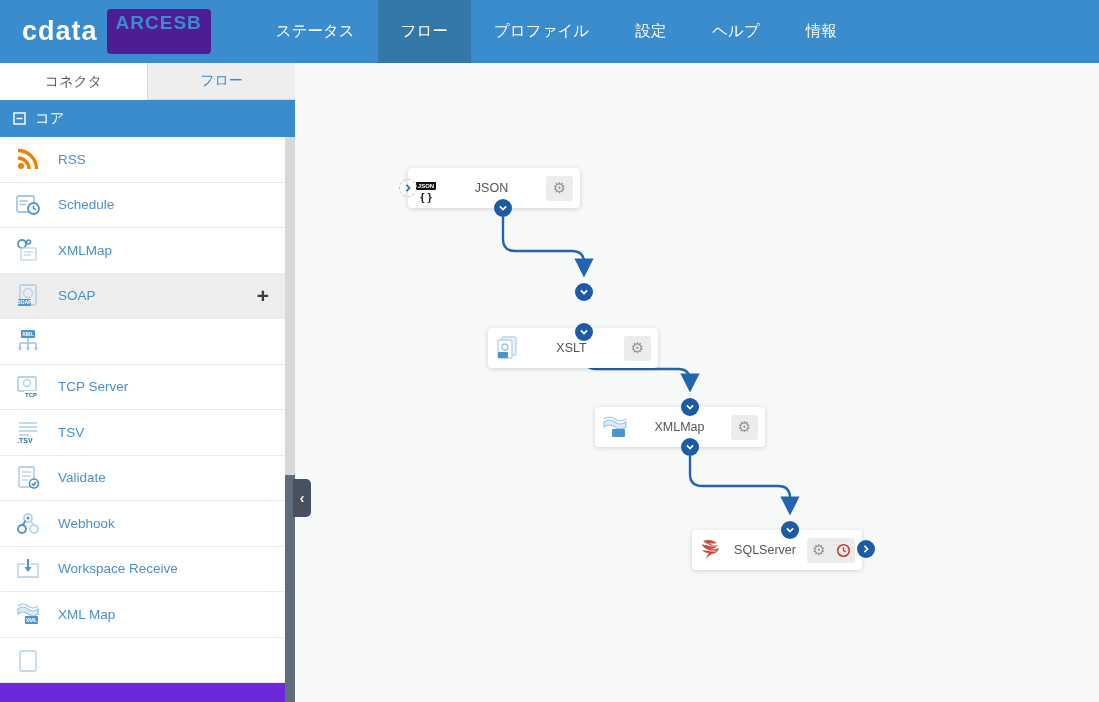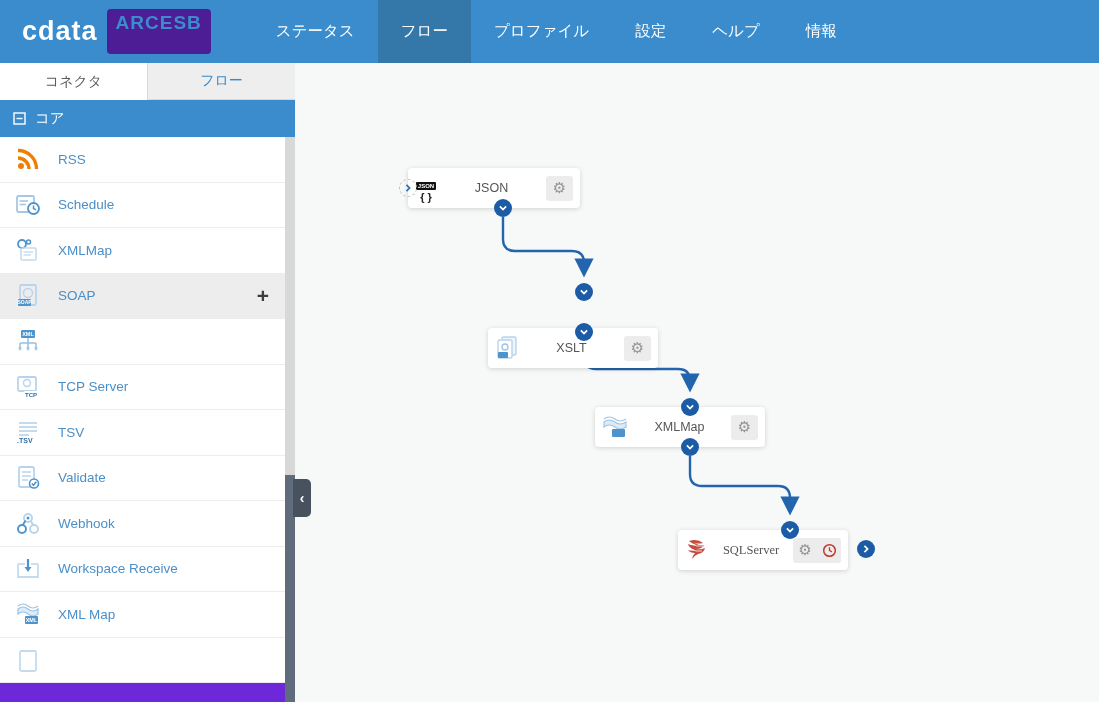--- a/index.html
+++ b/index.html
@@ -327,21 +327,21 @@
       <svg width="14" height="14" viewBox="0 0 18 18">
         <polyline points="5,7 9,11 13,7" fill="none" stroke="#fff" stroke-width="2.2"></polyline>
       </svg>
     </div>
     <div class="port" style="left:386px; top:375px;">
       <svg width="14" height="14" viewBox="0 0 18 18">
         <polyline points="5,7 9,11 13,7" fill="none" stroke="#fff" stroke-width="2.2"></polyline>
       </svg>
     </div>
 
-    <div class="node" style="left:383px; top:467px; width:170px;font-family:Liberation Serif, serif;">
+    <div class="node" style="left:397px; top:467px; width:170px;">
       <svg width="24" height="26" viewBox="0 0 24 26">
         <path d="M4,4 q8,-3 14,2 q-4,1 -9,0 q6,3 10,2 q-2,4 -8,4 q5,1 9,-1 q-1,5 -7,6 q-3,1 -6,5 q1,-4 3,-6 q-5,0 -7,-3 q4,1 7,0 q-6,-2 -7,-6 q4,2 8,1 q-5,-2 -7,-4 z" fill="#c0392b" opacity="0.9"></path>
         <path d="M6,7 q6,3 12,2 M5,12 q6,3 12,2" stroke="#fff" stroke-width="0.8" fill="none"></path>
       </svg>
       <span class="node-label">SQLServer</span>
       <div class="btn-group">
         <div class="cell">
           <span>⚙</span>
         </div>
         <div class="cell">

